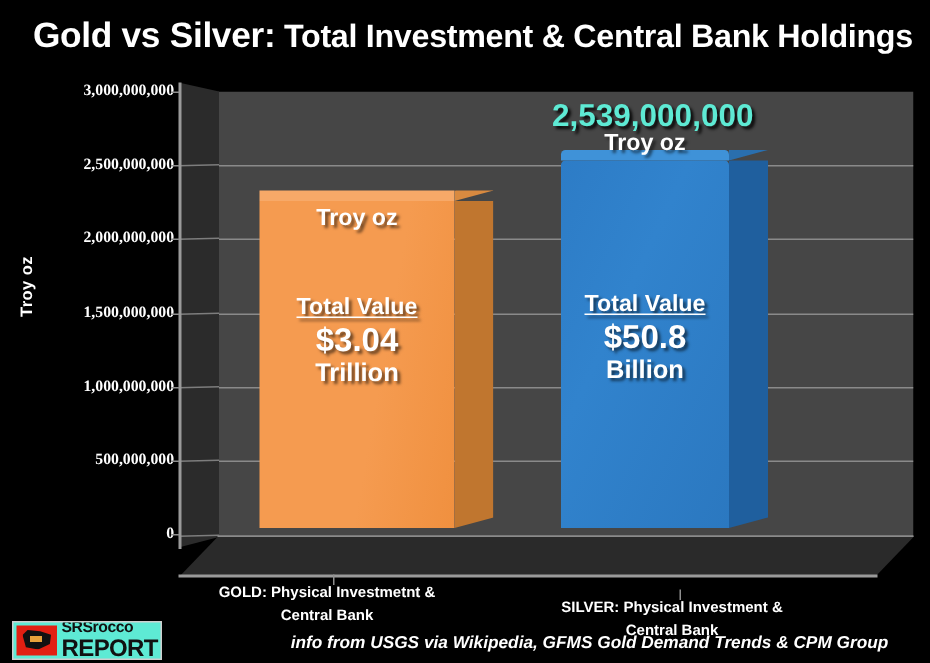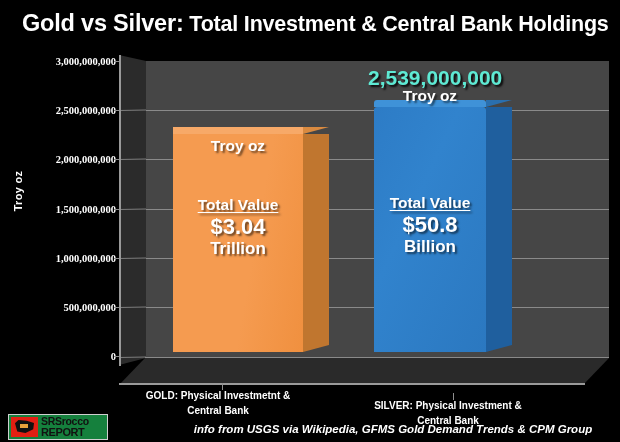--- a/index.html
+++ b/index.html
@@ -330,21 +330,21 @@
     white-space: nowrap;
   }
 
   
   #logo {
     position: absolute;
     left: 8px;
     top: 414px;
     width: 98px;
     height: 24px;
-    background: #15803d;
+    background: #5eead4;
     border: 1px solid #cfcfcf;
     display: flex;
     align-items: center;
     overflow: hidden;
   }
   #logo-mark {
     position: relative;
     width: 27px;
     height: 20px;
     margin-left: 2px;
@@ -377,21 +377,21 @@
   #logo-name {
     display: block;
     color: #111111;
     font-size: 10.5px;
     font-weight: bold;
     letter-spacing: -0.3px;
   }
   #logo-word {
     display: block;
     color: #111111;
-    font-size: 11px;
+    font-size: 16px;
     font-weight: bold;
     letter-spacing: -0.4px;
     margin-top: 1px;
   }
 </style>
 </head>
 <body>
 
 <div id="chart-root">
 

